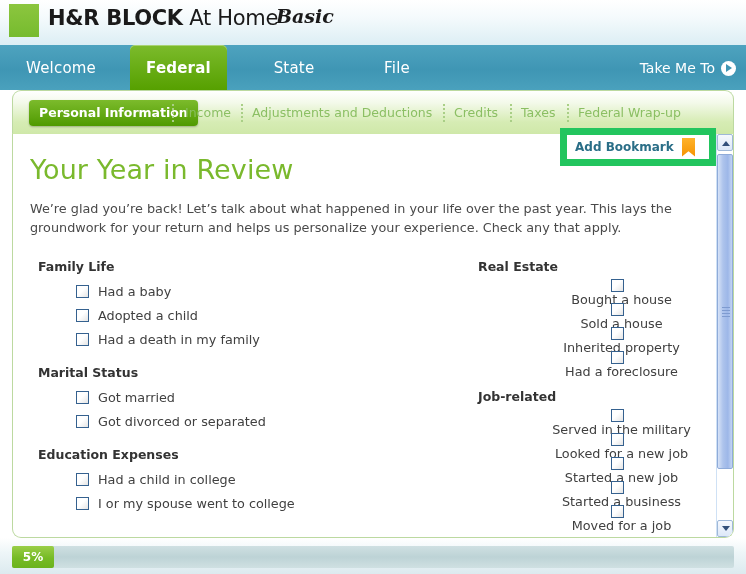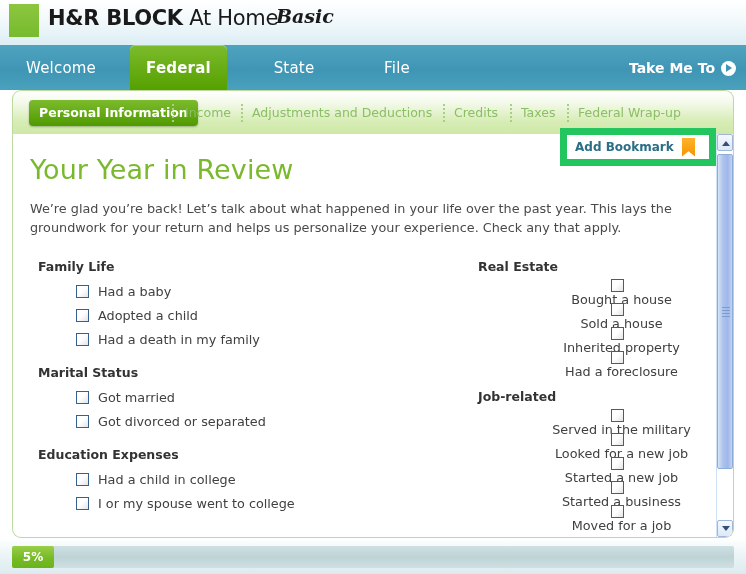--- a/index.html
+++ b/index.html
@@ -52,21 +52,21 @@
     box-shadow:inset 0 1px 0 rgba(255,255,255,.35);
   }
   #nav0{left:12px;width:98px;}
   #nav1{left:130px;width:97px;}
   #nav2{left:248px;width:92px;}
   #nav3{left:360px;width:74px;}
 
   .takemeto{
     position:absolute;right:10px;top:0;height:46px;
     display:flex;align-items:center;gap:6px;
-    color:#ffffff;font-size:14px;cursor:pointer;font-weight:bold;
+    color:#ffffff;font-size:14px;cursor:pointer;
   }
   .play-ico{display:inline-block;width:15px;height:15px;border-radius:50%;
     background:#ffffff;position:relative;}
   .play-ico:after{content:"";position:absolute;left:5px;top:3.5px;
     border-left:6px solid #3f96b4;border-top:4px solid transparent;border-bottom:4px solid transparent;}
 
   
   .subband{
     position:absolute;left:12px;top:90px;width:722px;height:44px;
     background:linear-gradient(to bottom,#ffffff 0%,#f3f9e9 28%,#d6ecb4 72%,#cfe8a9 100%);

